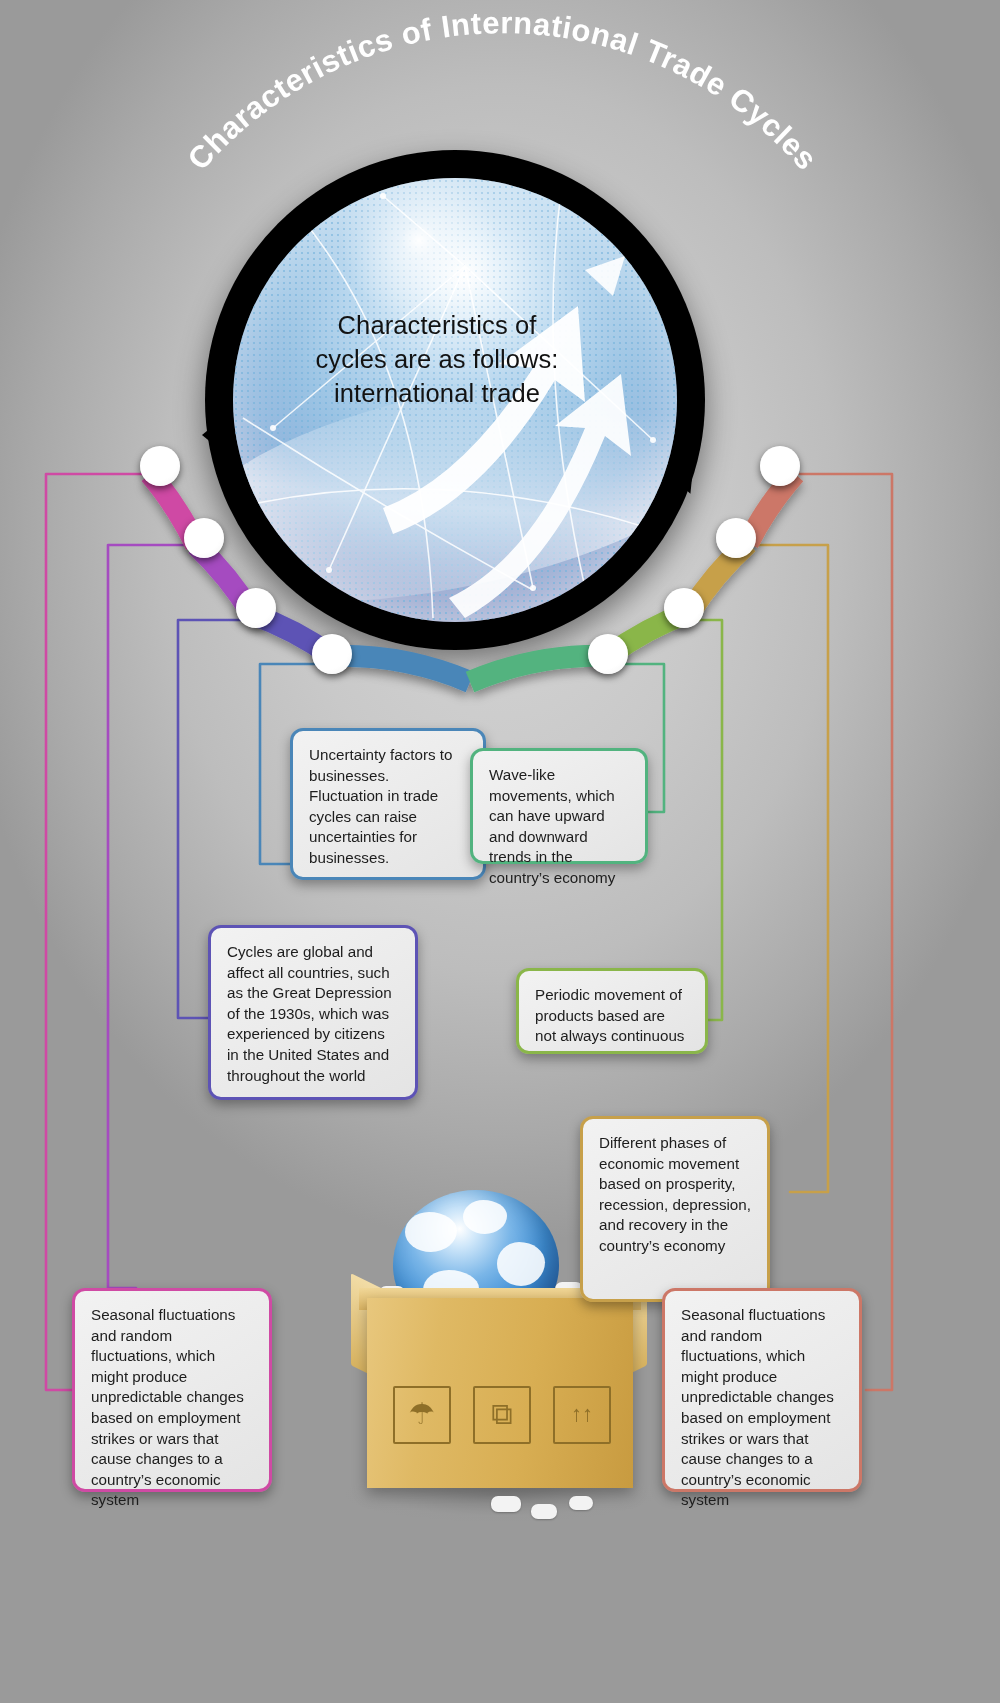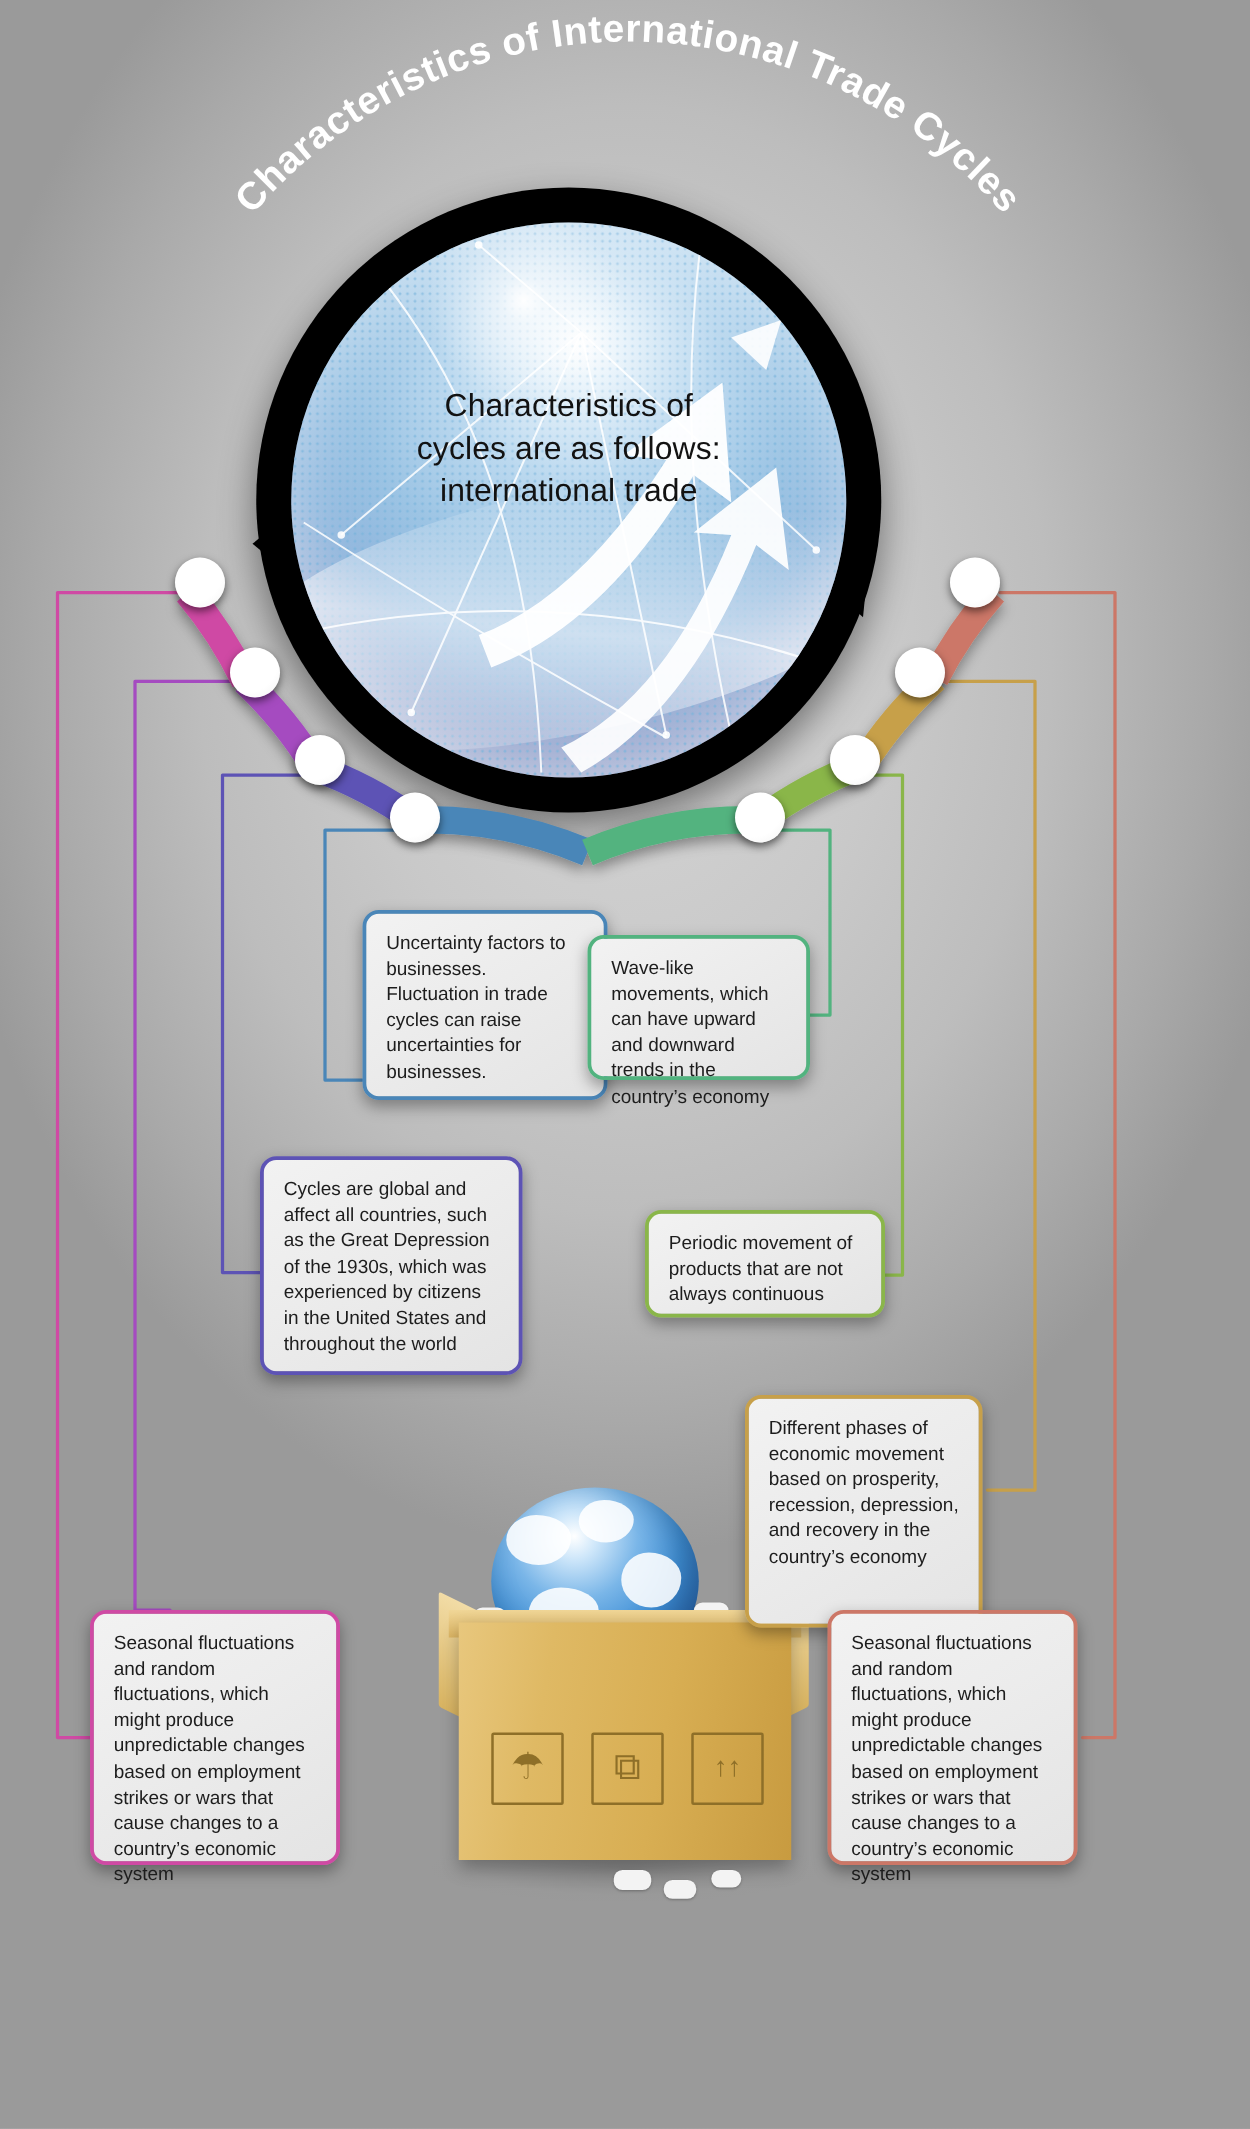--- a/index.html
+++ b/index.html
@@ -43,21 +43,21 @@
   }
   .shine{
     position:absolute;left:-8%;top:48%;width:118%;height:44%;
     background:linear-gradient(18deg, rgba(255,255,255,0) 0%, rgba(255,255,255,.55) 45%, rgba(255,255,255,0) 78%);
     border-radius:50%/40%;
     transform:rotate(-12deg);
   }
 
   
   .center-text{
-    position:absolute;left:310px;top:308px;width:290px;
+    position:absolute;left:292px;top:308px;width:290px;
     text-align:center;color:#121212;font-size:25.5px;line-height:34px;
     letter-spacing:.1px;
   }
   .center-text div{white-space:nowrap;}
 
   
   .title-svg{position:absolute;left:0;top:0;width:1000px;height:300px;}
   .title-txt{
     fill:#fff;font-family:"Liberation Sans","DejaVu Sans",sans-serif;
     font-size:31px;font-weight:bold;letter-spacing:.6px;
@@ -261,25 +261,25 @@
 
   <div class="card" style="left:470px;top:748px;width:178px;height:116px;border:3px solid #52b37f;">
     <p>Wave-like movements, which can have upward and downward trends in the country’s economy</p>
   </div>
 
   <div class="card" style="left:208px;top:925px;width:210px;height:175px;border:3px solid #5d53b5;">
     <p>Cycles are global and affect all countries, such as the Great Depression of the 1930s, which was experienced by citizens in the United States and throughout the world</p>
   </div>
 
   <div class="card" style="left:516px;top:968px;width:192px;height:86px;border:3px solid #8ab64a;">
-    <p>Periodic movement of products that are not always continuous</p>
-  </div>
-
-
-  <div class="card" style="left:580px;top:1116px;width:190px;height:186px;border:3px solid #c7a04a;margin-left:16px;">
+    <p>Periodic movement of products based are not always continuous</p>
+  </div>
+
+
+  <div class="card" style="left:580px;top:1116px;width:190px;height:186px;border:3px solid #c7a04a;">
     <p>Different phases of economic movement based on prosperity, recession, depression, and recovery in the country’s economy</p>
   </div>
 
   <div class="card" style="left:72px;top:1288px;width:200px;height:204px;border:3px solid #cf4aa4;">
     <p>Seasonal fluctuations and random fluctuations, which might produce unpredictable changes based on employment strikes or wars that cause changes to a country’s economic system</p>
   </div>
 
   <div class="card" style="left:662px;top:1288px;width:200px;height:204px;border:3px solid #cc7767;">
     <p>Seasonal fluctuations and random fluctuations, which might produce unpredictable changes based on employment strikes or wars that cause changes to a country’s economic system</p>
   </div>

